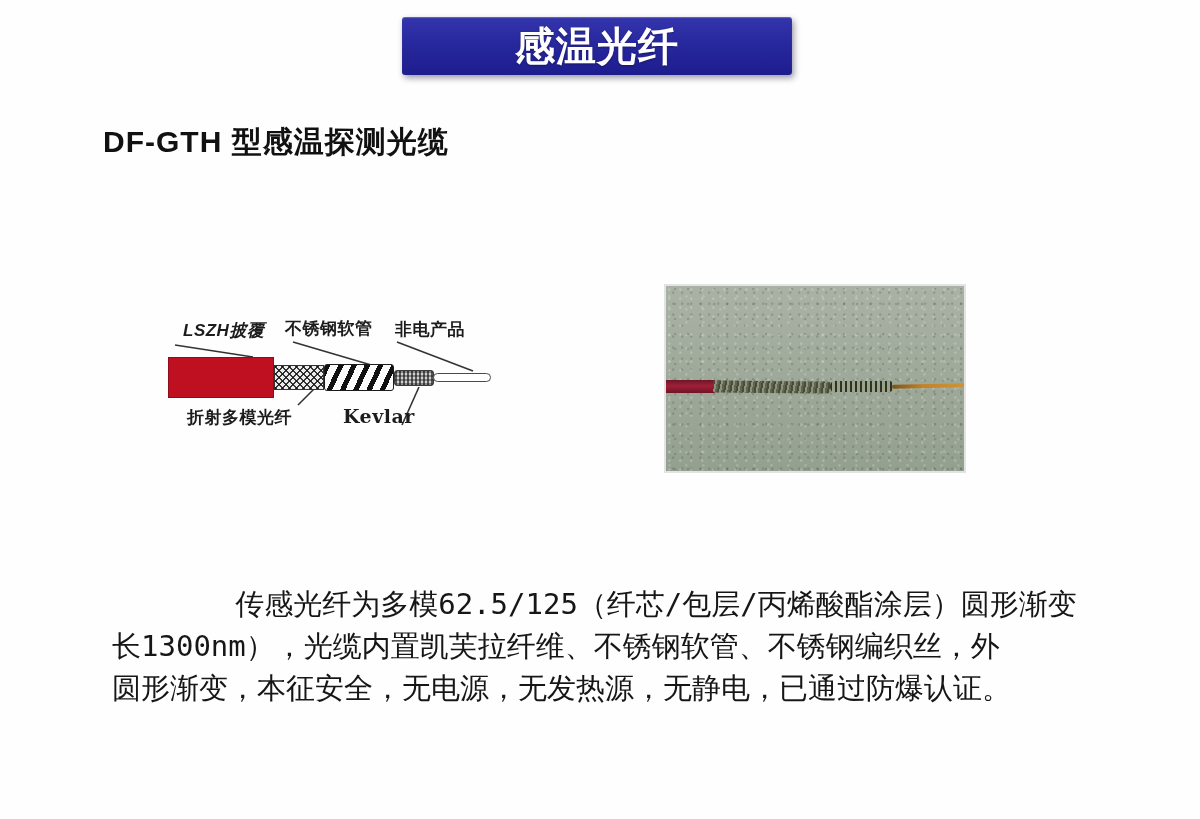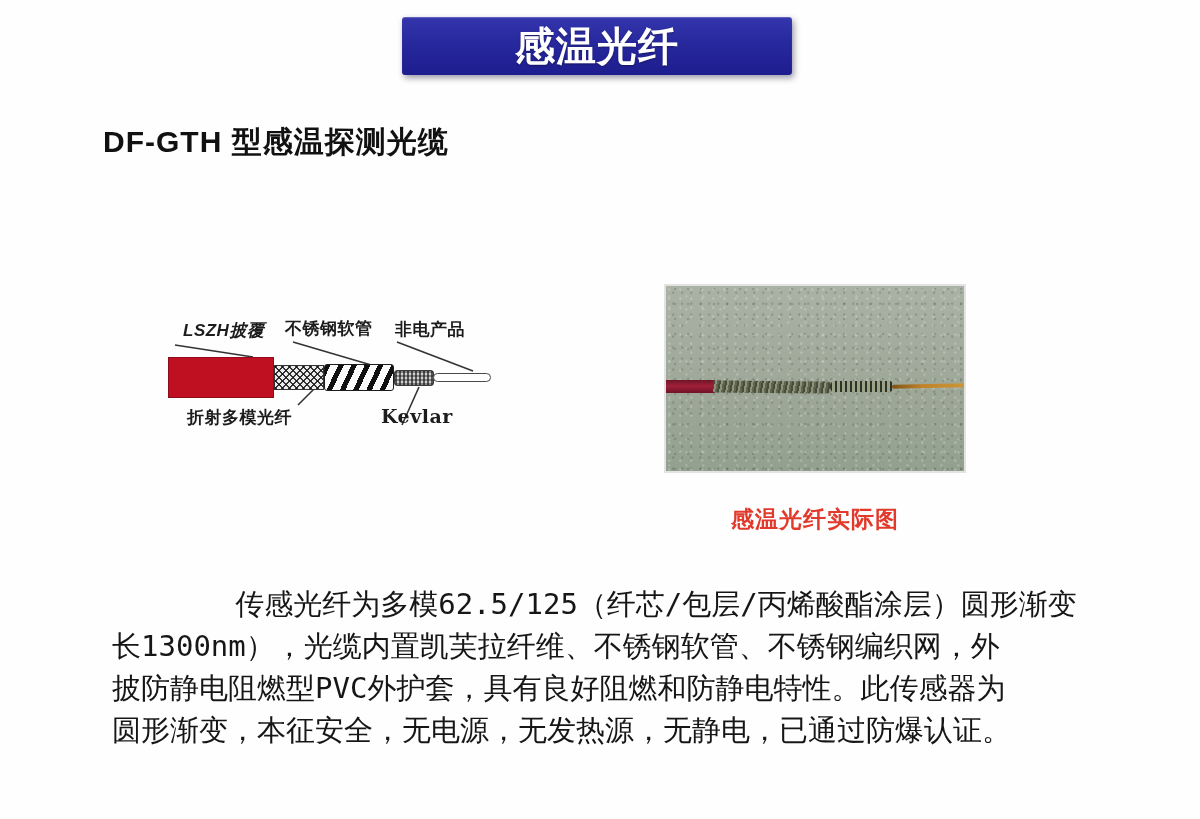--- a/index.html
+++ b/index.html
@@ -33,21 +33,21 @@
   .diagram { position:absolute; left:165px; top:315px; width:335px; height:125px; }
   .diagram svg { position:absolute; left:0; top:0; }
   .dlabel {
     position:absolute; font-weight:bold; color:#1c1c1c; font-size:17px;
     white-space:nowrap; letter-spacing:0.5px;
   }
   .dlabel-lszh   { left:18px;  top:4px;font-style:italic;  }
   .dlabel-tube   { left:120px; top:2px;  }
   .dlabel-fiber  { left:230px; top:3px;  }
   .dlabel-braid  { left:22px;  top:91px; }
-  .dlabel-kevlar { left:178px; top:90px; font-family:"DejaVu Serif","Liberation Serif",serif; font-size:19px;margin-left:38px; }
+  .dlabel-kevlar { left:178px; top:90px; font-family:"DejaVu Serif","Liberation Serif",serif; font-size:19px; }
 
   .jacket {
     position:absolute; left:3px; top:42px; width:106px; height:41px;
     background:#be1020; border:1px solid #8f0c18;
   }
   .braid1 {
     position:absolute; left:109px; top:50px; width:50px; height:25px;
     border:1px solid #333;
     background:
       repeating-linear-gradient(135deg, rgba(20,20,20,.85) 0 1.5px, transparent 1.5px 5px),
@@ -154,22 +154,20 @@
   </div>
 
 
   <div class="photo">
     <div class="p-red"></div>
     <div class="p-braid"></div>
     <div class="p-coil"></div>
     <div class="p-fiber"></div>
   </div>
 
-  <div class="caption-red caption-photo">感温光纤实际图</div>
 
   <div class="paragraph">
     <div class="para-line indent">传感光纤为多模62.5/125（纤芯/包层/丙烯酸酯涂层）圆形渐变</div>
-    <div class="para-line">长1300nm），光缆内置凯芙拉纤维、不锈钢软管、不锈钢编织网，外</div>
-    <div class="para-line">披防静电阻燃型PVC外护套，具有良好阻燃和防静电特性。此传感器为</div>
+    <div class="para-line">长1300nm），光缆内置凯芙拉纤维、不锈钢软管、不锈钢编织丝，外</div>
     <div class="para-line">圆形渐变，本征安全，无电源，无发热源，无静电，已通过防爆认证。</div>
   </div>
 
 </div>
 
 </body></html>

